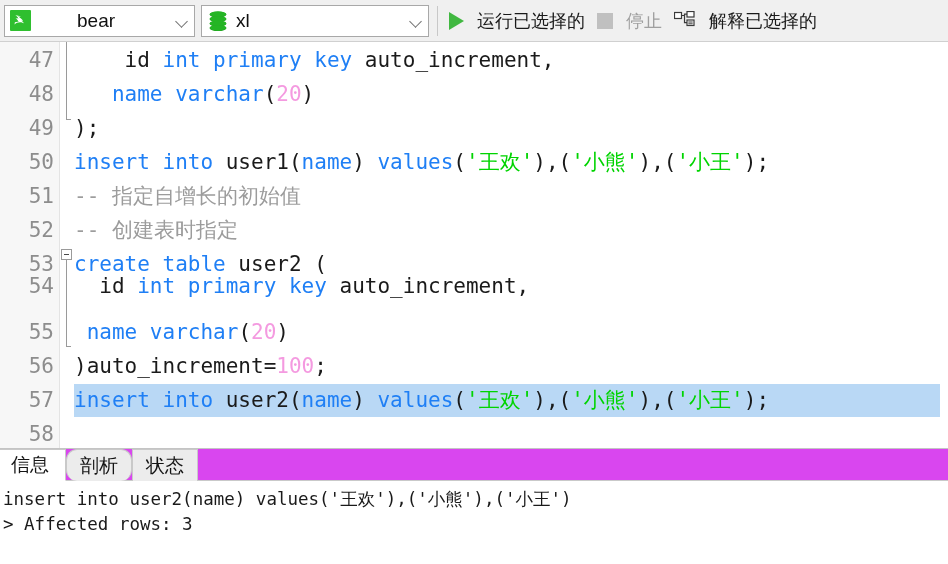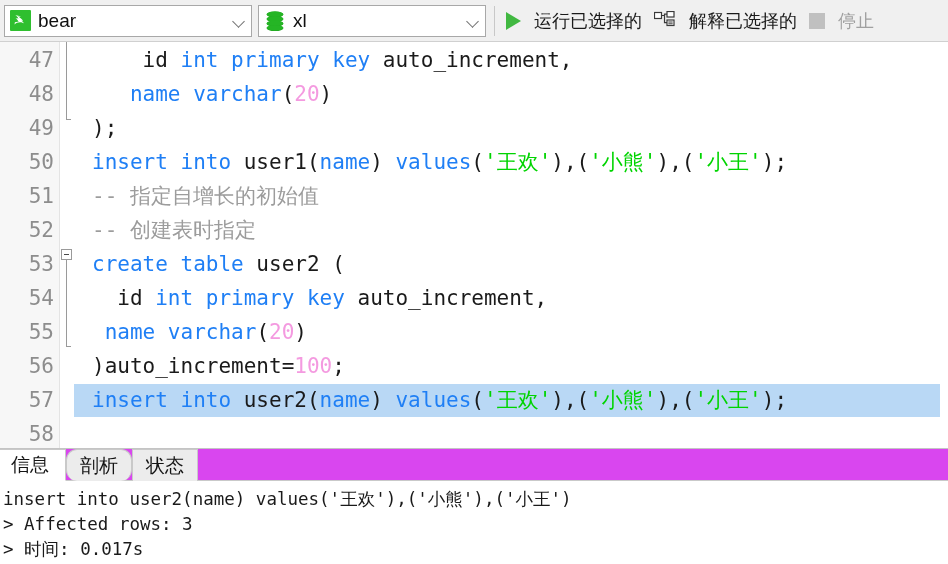--- a/index.html
+++ b/index.html
@@ -26,21 +26,21 @@
   .combo {
     height: 32px;
     background: #ffffff;
     border: 1px solid #a8a8a8;
     display: flex;
     align-items: center;
     padding: 0 4px 0 5px;
     margin-right: 6px;
     position: relative;
   }
-  #combo-connection { width: 248px; }
+  #combo-connection { width: 191px; gap: 39px; }
   #combo-database { width: 228px; }
 
   .combo-label {
     font-size: 19px;
     color: #101010;
     font-family: "Liberation Sans", sans-serif;
     margin-left: 7px;
     white-space: nowrap;
     overflow: hidden;
     line-height: 1;
@@ -160,21 +160,20 @@
     color: #8d8d8d;
     font-family: "DejaVu Sans Mono", monospace;
   }
   .code-line .ltext {
     position: absolute;
     left: 74px; top: 0;
     font-size: 21px;
     color: #1a1a1a;
     font-family: "DejaVu Sans Mono", monospace;
     white-space: pre;
-    margin-left: 18px;
   }
   .code-line.selected .sel-bg {
     position: absolute;
     left: 74px; top: 1px;
     width: 874px; height: 33px;
     background: #b9d8f5;
   }
   .kw  { color: #1f7ff5; }
   .num { color: #f49ae0; }
   .str { color: #00d400; }
@@ -292,39 +291,39 @@
     <span class="combo-arrow"></span>
   </div>
 
   <div class="tb-sep"></div>
 
   <div class="tb-btn">
     <span class="icon-play"></span>
     <span class="tb-btn-label">运行已选择的</span>
   </div>
 
+  <div class="tb-btn disabled">
+    <span class="icon-stop"></span>
+    <span class="tb-btn-label">停止</span>
+  </div>
+
   <div class="tb-btn">
     <span class="icon-explain">
       <svg width="22" height="20" viewBox="0 0 22 20">
         <rect x="0.5" y="1.5" width="7" height="6" fill="#ffffff" stroke="#3a3a3a" stroke-width="1.2"></rect>
         <rect x="13" y="0.5" width="7" height="5.5" fill="#ffffff" stroke="#3a3a3a" stroke-width="1.2"></rect>
         <rect x="13" y="9" width="7" height="5.5" fill="#ffffff" stroke="#3a3a3a" stroke-width="1.2"></rect>
         <path d="M7.5 4.5 H10.5 V3.2 H13" stroke="#3a3a3a" stroke-width="1.2" fill="none"></path>
         <path d="M10.5 4.5 V11.7 H13" stroke="#3a3a3a" stroke-width="1.2" fill="none"></path>
         <line x1="14.3" y1="11" x2="18.7" y2="11" stroke="#3a3a3a" stroke-width="1"></line>
         <line x1="14.3" y1="12.8" x2="18.7" y2="12.8" stroke="#3a3a3a" stroke-width="1"></line>
       </svg>
     </span>
     <span class="tb-btn-label">解释已选择的</span>
   </div>
-
-  <div class="tb-btn disabled">
-    <span class="icon-stop"></span>
-    <span class="tb-btn-label">停止</span>
-  </div>
 </div>
 
 <div id="editor">
   <div id="gutter"></div>
   <div id="fold-col">
 
     <div class="fold-line" style="left:5px; top:0px; height:77px;"></div>
     <div class="fold-end" style="left:5px; top:77px;"></div>
 
     <div class="fold-box" style="left:0px; top:207px;"></div>
@@ -332,21 +331,21 @@
     <div class="fold-end" style="left:5px; top:304px;"></div>
   </div>
   <div id="code-lines">
       <div class="code-line" style="top: 1px;"><span class="lnum">47</span><span class="ltext"><span class="pln">    id </span><span class="kw">int primary key</span><span class="pln"> auto_increment,</span></span></div>
       <div class="code-line" style="top: 35px;"><span class="lnum">48</span><span class="ltext"><span class="pln">   </span><span class="kw">name varchar</span><span class="pln">(</span><span class="num">20</span><span class="pln">)</span></span></div>
       <div class="code-line" style="top: 69px;"><span class="lnum">49</span><span class="ltext"><span class="pln">);</span></span></div>
       <div class="code-line" style="top: 103px;"><span class="lnum">50</span><span class="ltext"><span class="kw">insert into</span><span class="pln"> user1(</span><span class="kw">name</span><span class="pln">) </span><span class="kw">values</span><span class="pln">(</span><span class="str">'王欢'</span><span class="pln">),(</span><span class="str">'小熊'</span><span class="pln">),(</span><span class="str">'小王'</span><span class="pln">);</span></span></div>
       <div class="code-line" style="top: 137px;"><span class="lnum">51</span><span class="ltext"><span class="cmt">-- 指定自增长的初始值</span></span></div>
       <div class="code-line" style="top: 171px;"><span class="lnum">52</span><span class="ltext"><span class="cmt">-- 创建表时指定</span></span></div>
       <div class="code-line" style="top: 205px;"><span class="lnum">53</span><span class="ltext"><span class="kw">create table</span><span class="pln"> user2 (</span></span></div>
-      <div class="code-line" style="top: 239px;"><span class="lnum">54</span><span class="ltext"><span class="pln">  id </span><span class="kw">int primary key</span><span class="pln"> auto_increment,</span></span></div>
+      <div class="code-line" style="top: 227px;"><span class="lnum">54</span><span class="ltext"><span class="pln">  id </span><span class="kw">int primary key</span><span class="pln"> auto_increment,</span></span></div>
       <div class="code-line" style="top: 273px; padding-left: 36px;"><span class="lnum">55</span><span class="ltext"><span class="pln"> </span><span class="kw">name varchar</span><span class="pln">(</span><span class="num">20</span><span class="pln">)</span></span></div>
       <div class="code-line" style="top: 307px;"><span class="lnum">56</span><span class="ltext"><span class="pln">)auto_increment=</span><span class="num">100</span><span class="pln">;</span></span></div>
       <div class="code-line selected" style="top: 341px;"><div class="sel-bg"></div><span class="lnum">57</span><span class="ltext"><span class="kw">insert into</span><span class="pln"> user2(</span><span class="kw">name</span><span class="pln">) </span><span class="kw">values</span><span class="pln">(</span><span class="str">'王欢'</span><span class="pln">),(</span><span class="str">'小熊'</span><span class="pln">),(</span><span class="str">'小王'</span><span class="pln">);</span></span></div>
       <div class="code-line" style="top: 375px;"><span class="lnum">58</span><span class="ltext"></span></div>
     </div>
 </div>
 
 <div id="bottom">
   <div id="tabstrip">
     <div class="tab active" id="tab-info">
@@ -355,15 +354,14 @@
     <div class="tab" id="tab-profile">
       <span>剖析</span>
     </div>
     <div class="tab" id="tab-status">
       <span>状态</span>
     </div>
   </div>
   <div id="console">
     <div class="con-line">insert into user2(name) values('王欢'),('小熊'),('小王')</div>
     <div class="con-line">&gt; Affected rows: 3</div>
-    <div class="con-line">&gt; 时间: 0.017s</div>
   </div>
 </div>
 
 </body></html>

